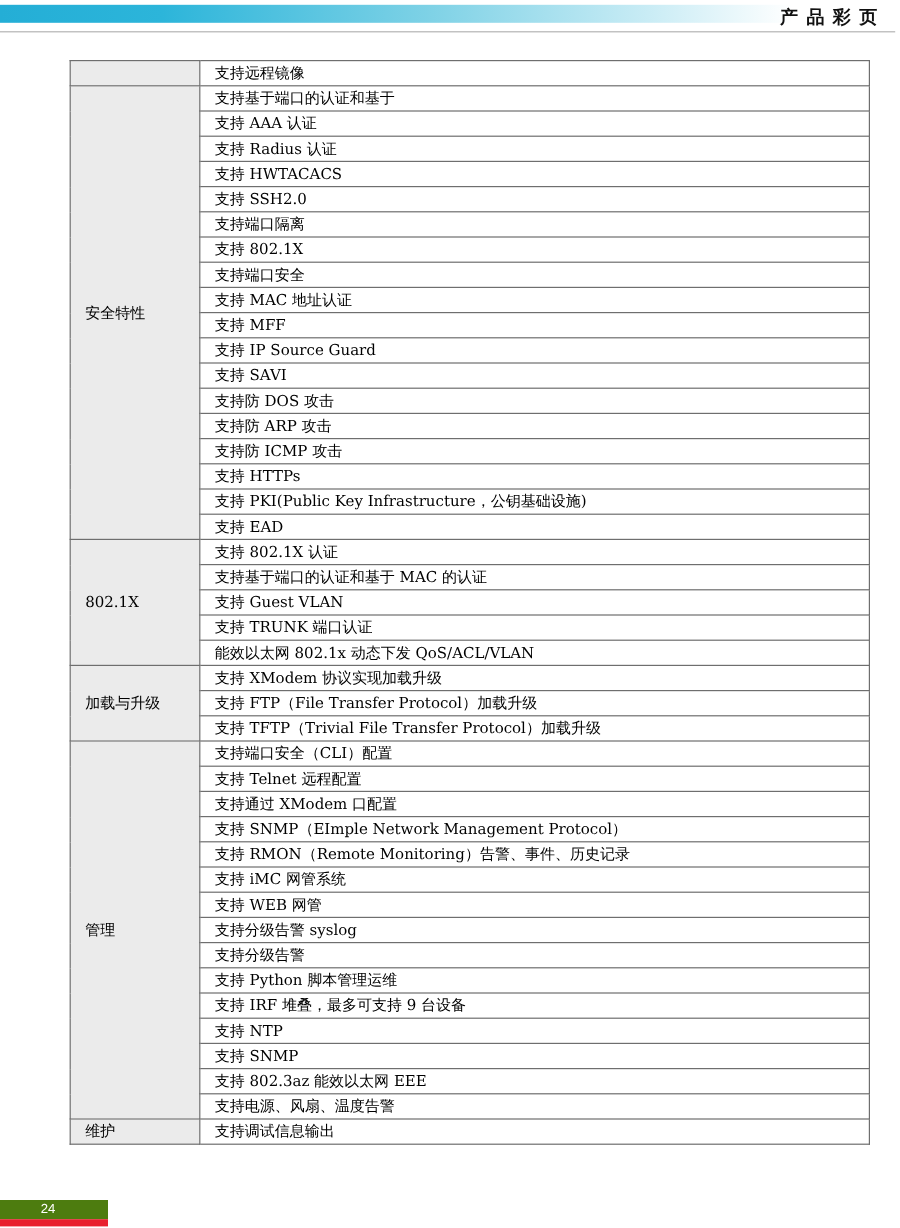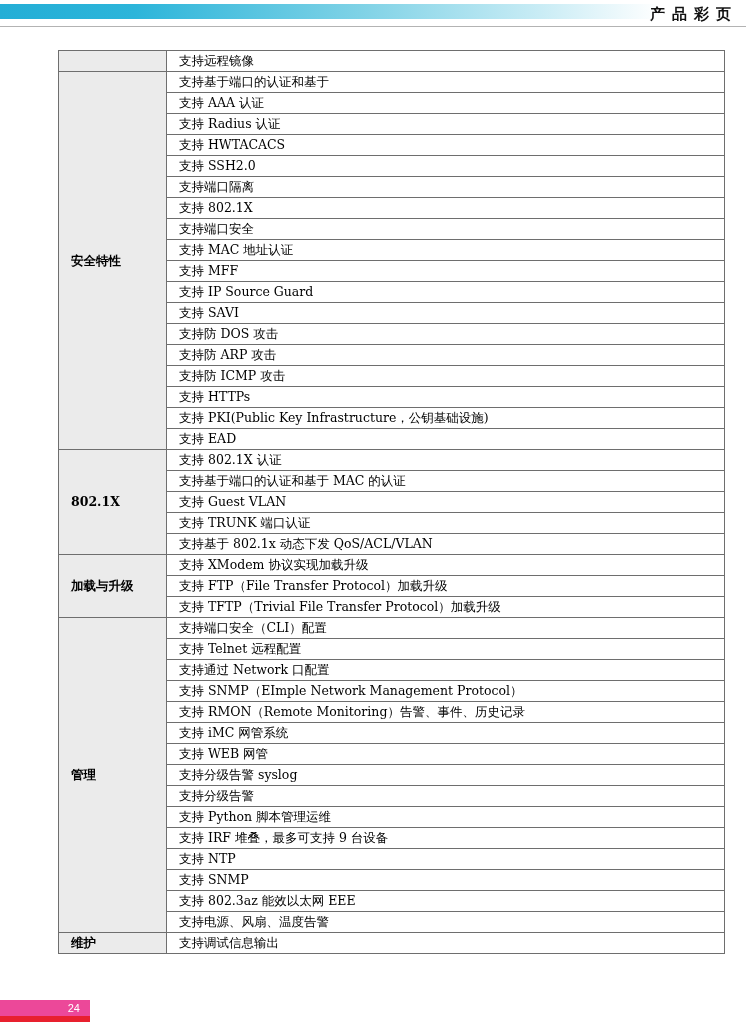--- a/index.html
+++ b/index.html
@@ -66,41 +66,41 @@
     color: #000000;
     font-family: "DejaVu Serif", "Liberation Serif", serif;
     height: 20px;
     line-height: 20px;
     overflow: hidden;
     white-space: nowrap;
     padding-left: 12px;
   }
   td.cat {
     background: #ebebeb;
-    font-weight: bold;
+    font-weight: normal;
     vertical-align: middle;
     padding: 0 2px 0 6px;
   }
   td.feat {
     background: #ffffff;
     padding: 0 4px 0 9px;
     vertical-align: middle;
   }
   
   .page-number-badge {
     position: absolute;
     left: 0;
     top: 1000px;
     width: 90px;
     height: 16px;
-    background: #ec4899;
+    background: #4d7c0f;
     color: #ffffff;
     font-size: 11px;
     line-height: 16px;
-    text-align: right;
+    text-align: center;
     padding-right: 10px;
     box-sizing: border-box;
     font-family: "Liberation Sans", sans-serif;
   }
   .footer-red-strip {
     position: absolute;
     left: 0;
     top: 1016px;
     width: 90px;
     height: 6px;
@@ -189,41 +189,41 @@
           <tr>
             <td class="feat">支持基于端口的认证和基于 MAC 的认证</td>
           </tr>
           <tr>
             <td class="feat">支持 Guest VLAN</td>
           </tr>
           <tr>
             <td class="feat">支持 TRUNK 端口认证</td>
           </tr>
           <tr>
-            <td class="feat">支持基于 802.1x 动态下发 QoS/ACL/VLAN</td>
+            <td class="feat">能效以太网 802.1x 动态下发 QoS/ACL/VLAN</td>
           </tr>
           <tr>
             <td class="cat" rowspan="3">加载与升级</td>
             <td class="feat">支持 XModem 协议实现加载升级</td>
           </tr>
           <tr>
             <td class="feat">支持 FTP（File Transfer Protocol）加载升级</td>
           </tr>
           <tr>
             <td class="feat">支持 TFTP（Trivial File Transfer Protocol）加载升级</td>
           </tr>
           <tr>
             <td class="cat" rowspan="15">管理</td>
             <td class="feat">支持端口安全（CLI）配置</td>
           </tr>
           <tr>
             <td class="feat">支持 Telnet 远程配置</td>
           </tr>
           <tr>
-            <td class="feat">支持通过 Network 口配置</td>
+            <td class="feat">支持通过 XModem 口配置</td>
           </tr>
           <tr>
             <td class="feat">支持 SNMP（EImple Network Management Protocol）</td>
           </tr>
           <tr>
             <td class="feat">支持 RMON（Remote Monitoring）告警、事件、历史记录</td>
           </tr>
           <tr>
             <td class="feat">支持 iMC 网管系统</td>
           </tr>

